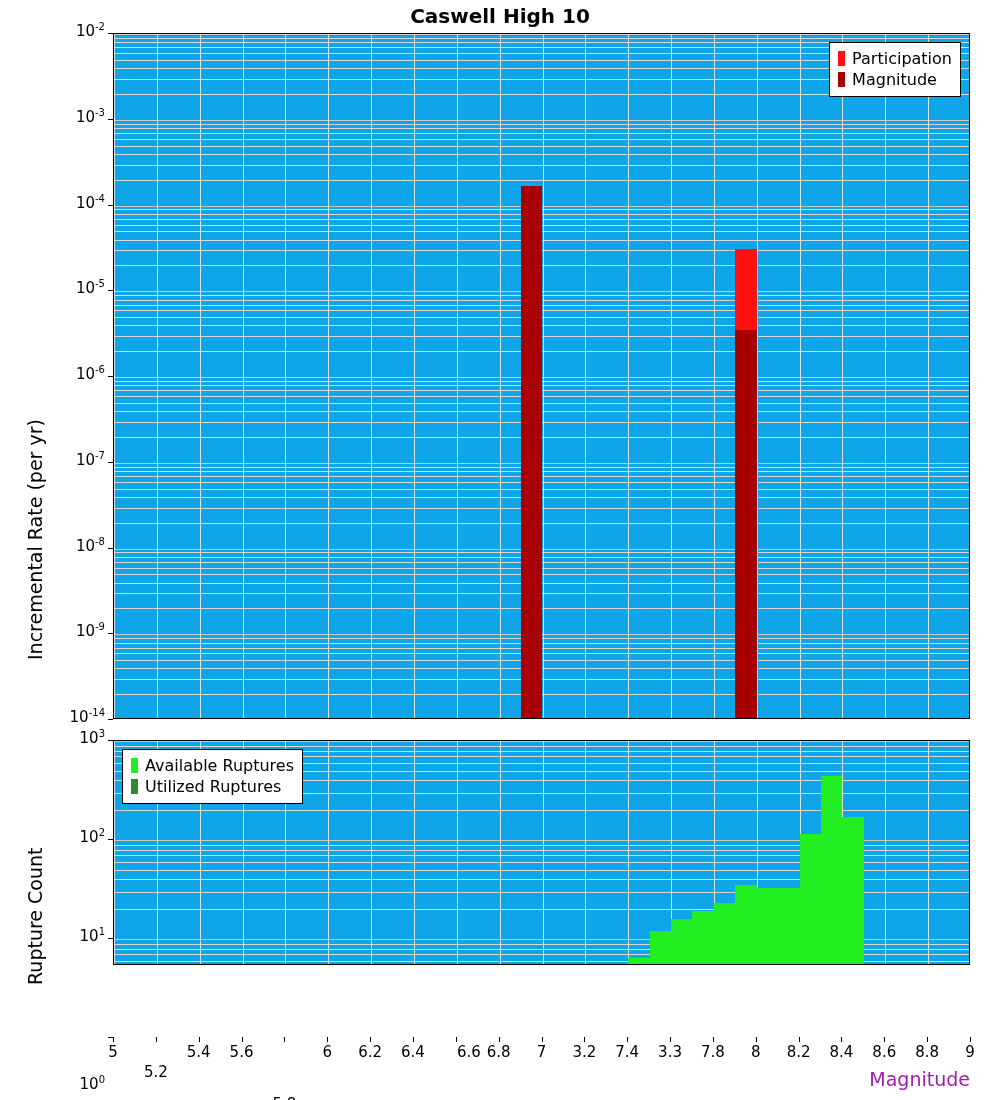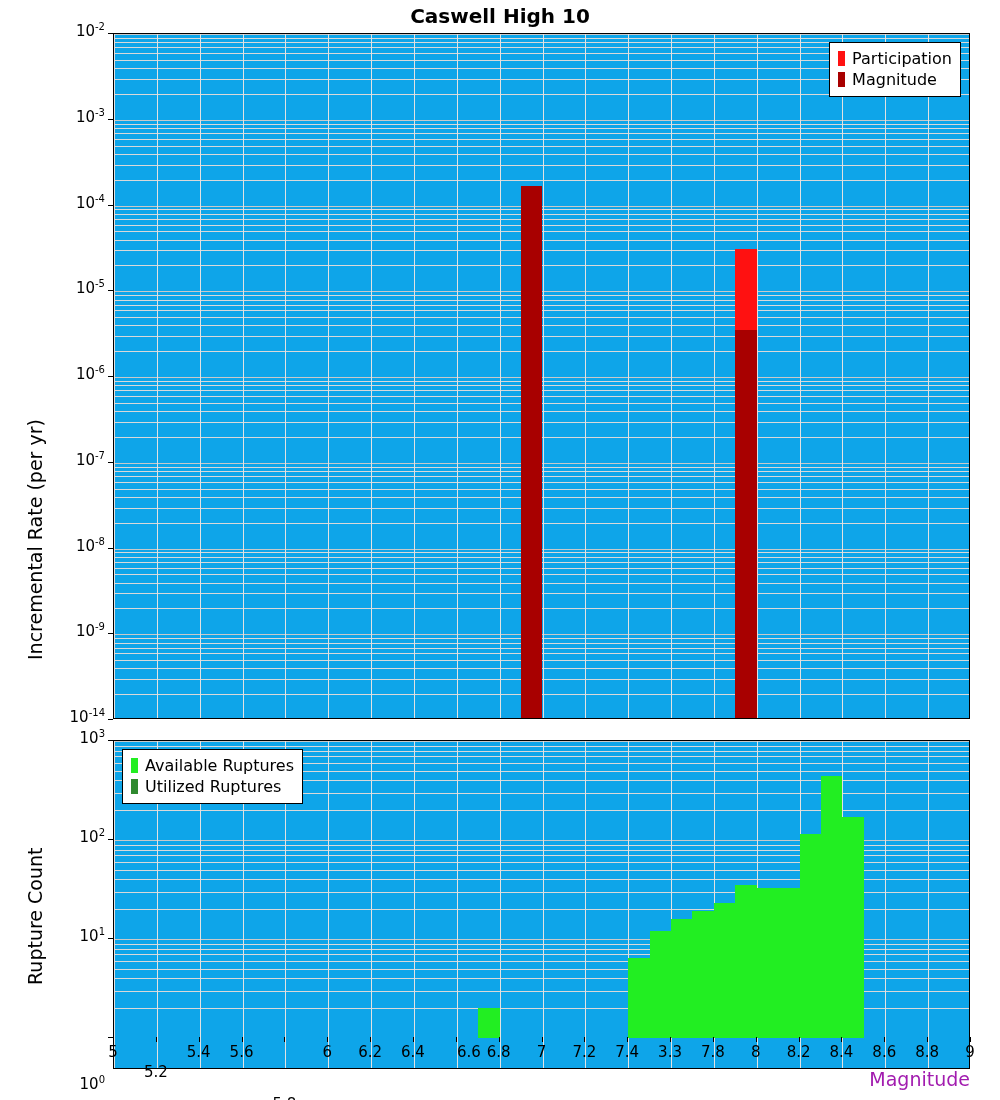--- a/index.html
+++ b/index.html
@@ -44,21 +44,21 @@
   #panel-top {
     left: 113px;
     top: 33px;
     width: 857px;
     height: 686px;
   }
   #panel-bottom {
     left: 113px;
     top: 740px;
     width: 857px;
-    height: 329px;
+    height: 225px;
   }
 
   .gridlayer, .barlayer {
     position: absolute;
     left: 0; top: 0; right: 0; bottom: 0;
   }
   .gline-h {
     position: absolute;
     left: 0;
     width: 100%;
@@ -394,21 +394,21 @@
       <div class="xtick" style="left: 340.1px; top: 1043px;">6.2</div>
       <div class="tickmark" style="left: 370px; top: 1037px; width: 1px; height: 5px;"></div>
       <div class="xtick" style="left: 382.95px; top: 1043px;">6.4</div>
       <div class="tickmark" style="left: 413px; top: 1037px; width: 1px; height: 5px;"></div>
       <div class="xtick" style="left: 439px; top: 1043px;">6.6</div>
       <div class="tickmark" style="left: 456px; top: 1037px; width: 1px; height: 5px;"></div>
       <div class="xtick" style="left: 468.65px; top: 1043px;">6.8</div>
       <div class="tickmark" style="left: 499px; top: 1037px; width: 1px; height: 5px;"></div>
       <div class="xtick" style="left: 511.5px; top: 1043px;">7</div>
       <div class="tickmark" style="left: 542px; top: 1037px; width: 1px; height: 5px;"></div>
-      <div class="xtick" style="left: 554.35px; top: 1043px;">7.2</div>
+      <div class="xtick" style="left: 554.35px; top: 1043px;">3.2</div>
       <div class="tickmark" style="left: 584px; top: 1037px; width: 1px; height: 5px;"></div>
       <div class="xtick" style="left: 597.2px; top: 1043px;">7.4</div>
       <div class="tickmark" style="left: 627px; top: 1037px; width: 1px; height: 5px;"></div>
       <div class="xtick" style="left: 640.05px; top: 1043px;">3.3</div>
       <div class="tickmark" style="left: 670px; top: 1037px; width: 1px; height: 5px;"></div>
       <div class="xtick" style="left: 682.9px; top: 1043px;">7.8</div>
       <div class="tickmark" style="left: 713px; top: 1037px; width: 1px; height: 5px;"></div>
       <div class="xtick" style="left: 725.75px; top: 1043px;">8</div>
       <div class="tickmark" style="left: 756px; top: 1037px; width: 1px; height: 5px;"></div>
       <div class="xtick" style="left: 768.6px; top: 1043px;">8.2</div>

